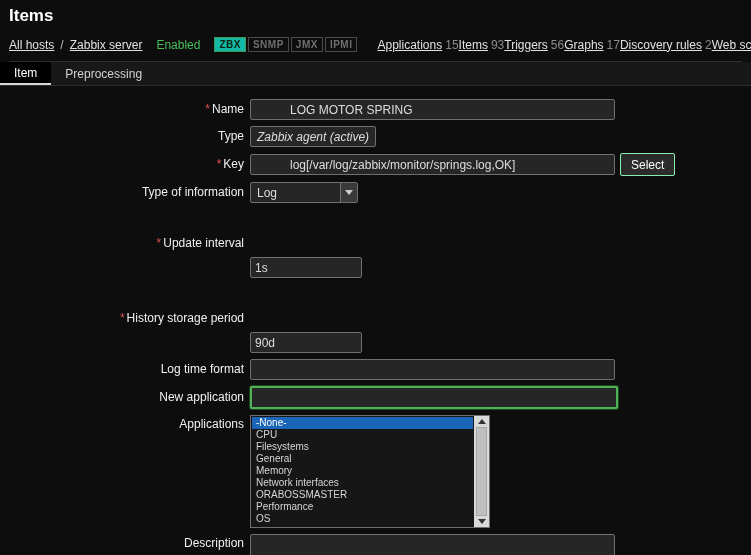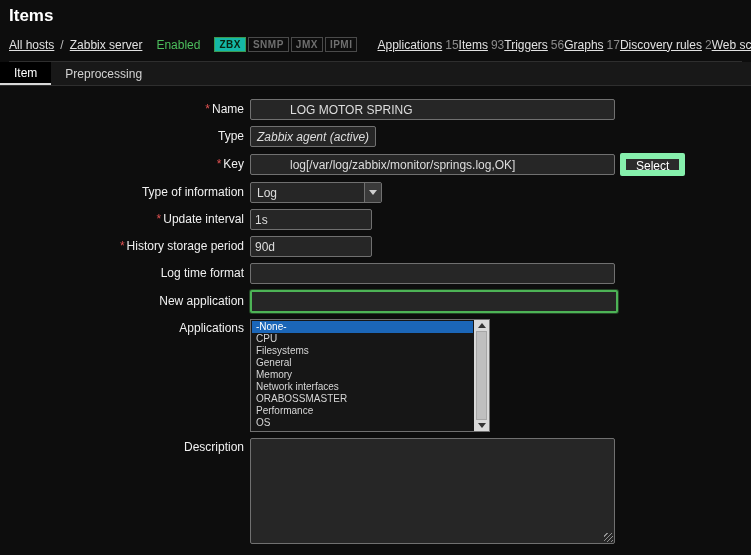--- a/index.html
+++ b/index.html
@@ -40,34 +40,34 @@
   .lbl { width: 210px; text-align: right; padding-right: 6px; color: #f0f0f0; line-height: 21px; margin-left: 40px; }
   .row.top .lbl { line-height: 13px; }
   .req { color: #e05252; margin-right: 2px; }
 
   .input {
     background: #262626; border: 1px solid #707070; border-radius: 2px;
     color: #dddddd; font-family: inherit; font-size: 12px;
     height: 21px; padding: 2px 4px; outline: none;
   }
   .w-lg { width: 365px; padding-left: 39px; }
-  .w-md { width: 122px; }
+  .w-md { width: 112px; margin-top: 48px; }
 
   .select {
     display: inline-flex; align-items: center; background: #262626;
     border: 1px solid #707070; border-radius: 2px; height: 21px; cursor: pointer; overflow: hidden;
   }
   .select-value { padding: 0 6px; flex: 1; color: #dddddd; white-space: nowrap; }
   .select-btn { width: 17px; align-self: stretch; background: #3a3a3a; border-left: 1px solid #707070; display: flex; align-items: center; justify-content: center; }
   .select-btn::after { content: ""; border-left: 4px solid transparent; border-right: 4px solid transparent; border-top: 5px solid #cfcfcf; }
   .w-type { width: 126px; font-style: italic; }
-  .w-info { width: 132px; }
+  .w-info { width: 108px; }
 
   .btn {
-    height: 23px; margin-left: 5px; background: #2b2b2b; border: 6px solid #86efac;
+    height: 23px; margin-left: 5px; background: #2b2b2b; border: 1px solid #86efac;
     border-radius: 2px; color: #ffffff; padding: 0 10px; font-size: 12px; font-family: inherit; cursor: pointer;
   }
 
   .input.focus-green {
     border: 2px solid #4db356; width: 368px; height: 23px;
     box-shadow: 0 0 0 1px rgba(77,179,86,.35);
   }
 
   .listbox { width: 240px; height: 113px; background: #161616; border: 1px solid #707070; position: relative; overflow: hidden; }
   .options { position: absolute; top: 1px; left: 1px; right: 16px; bottom: 1px; overflow: hidden; font-size: 10px; }

